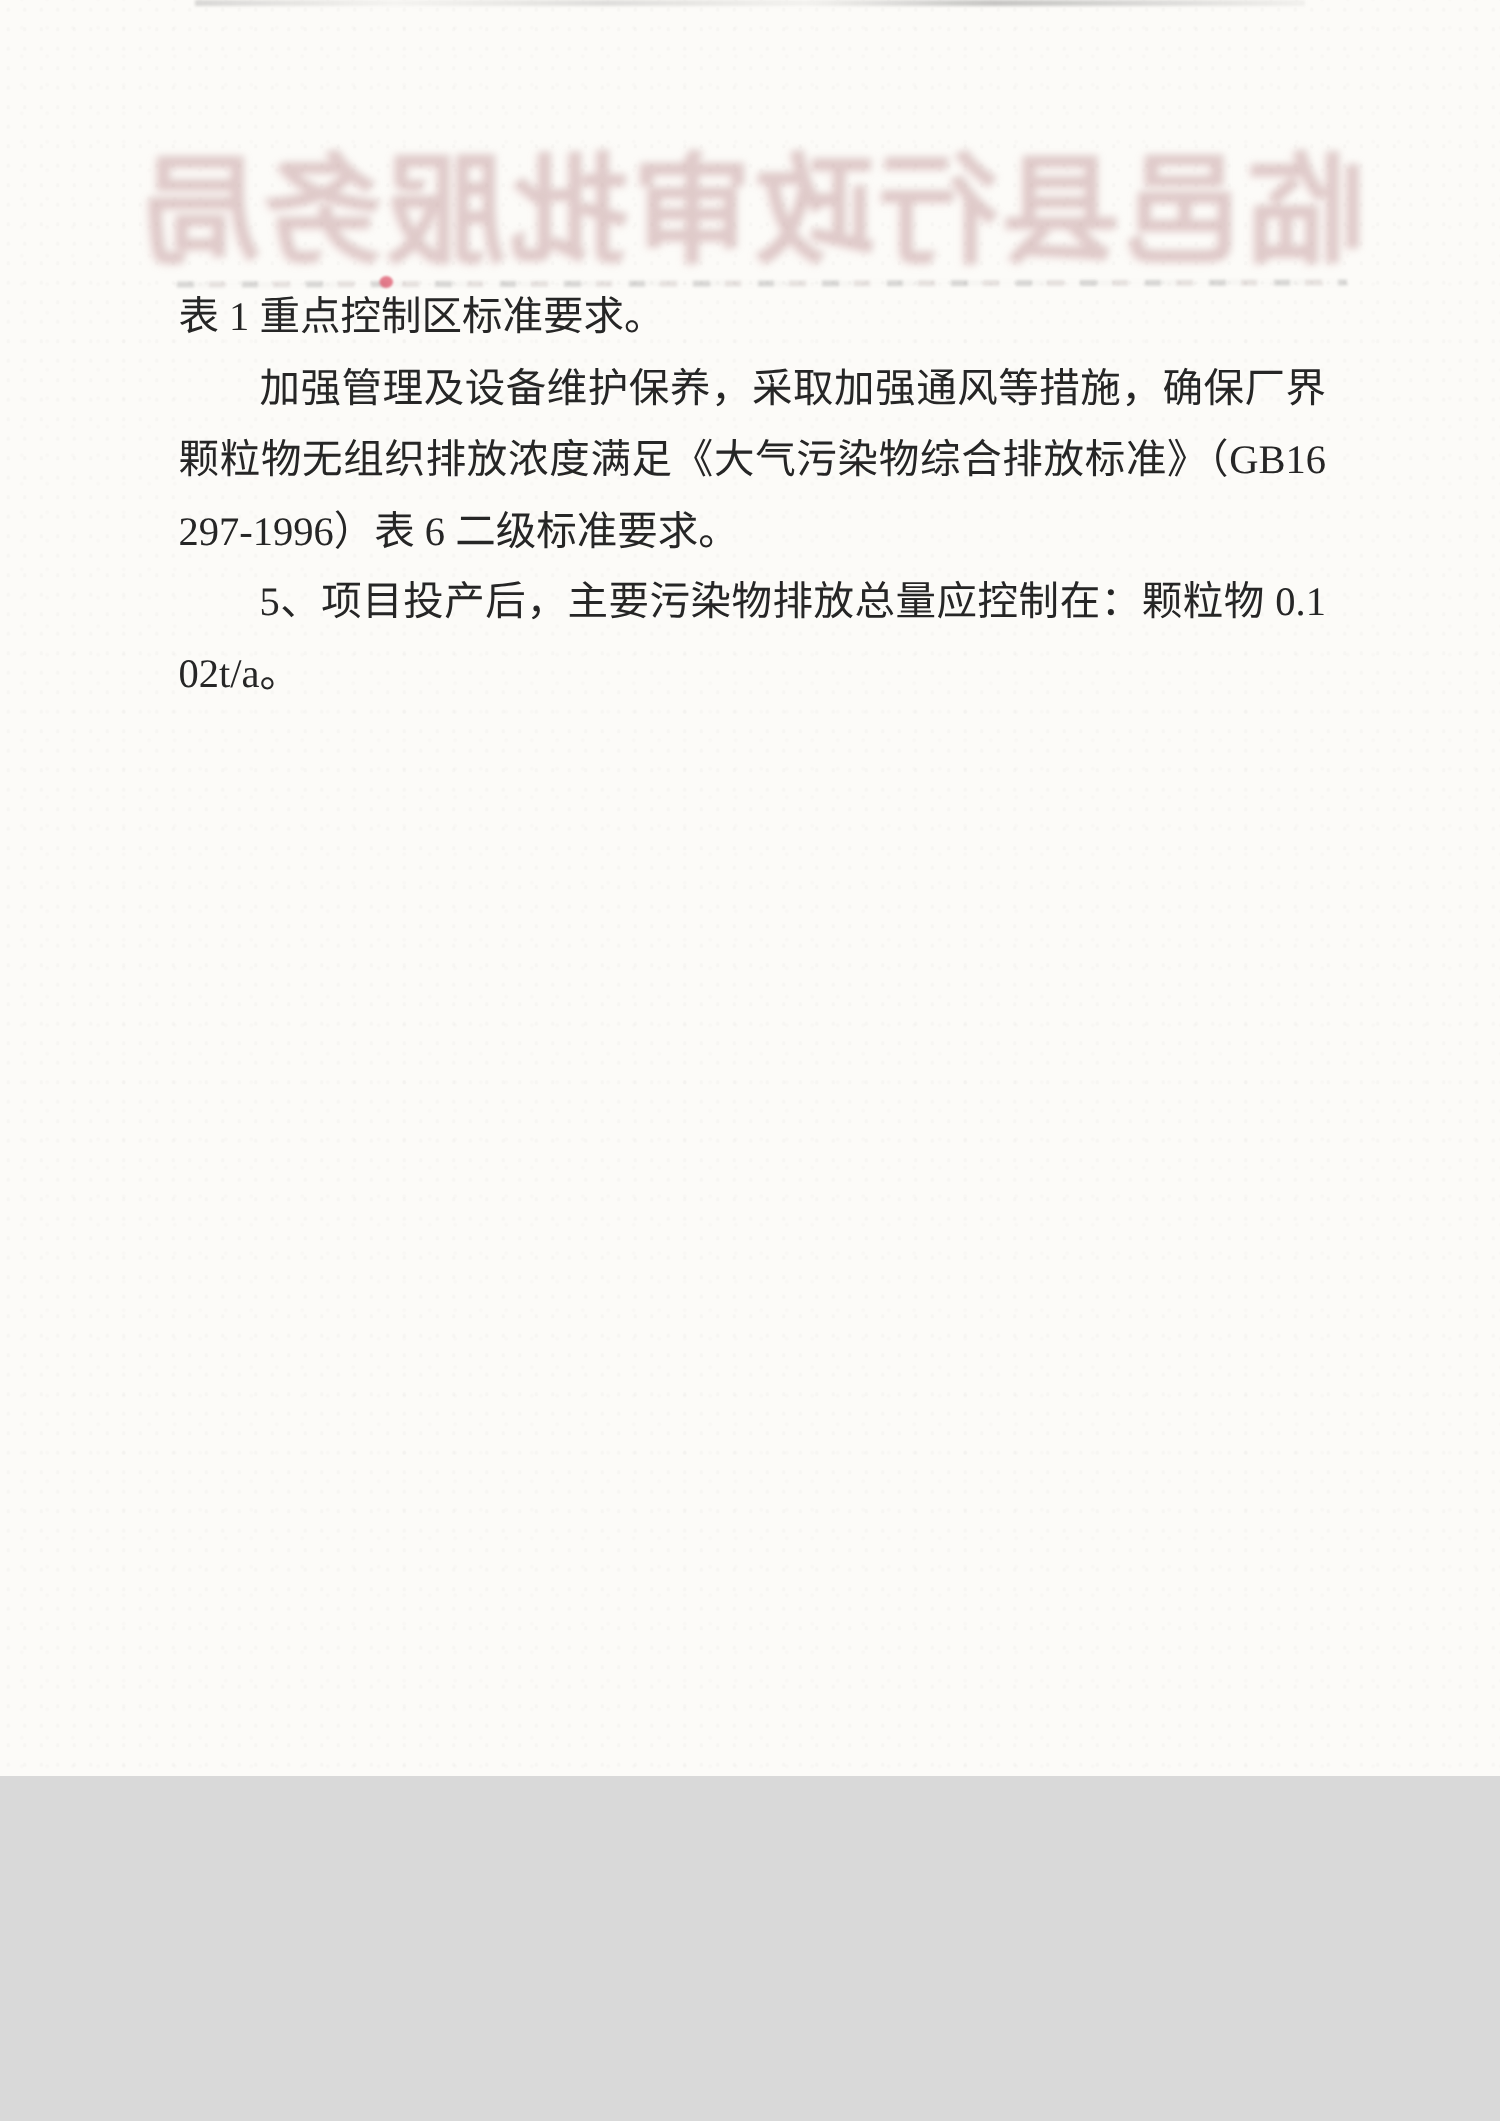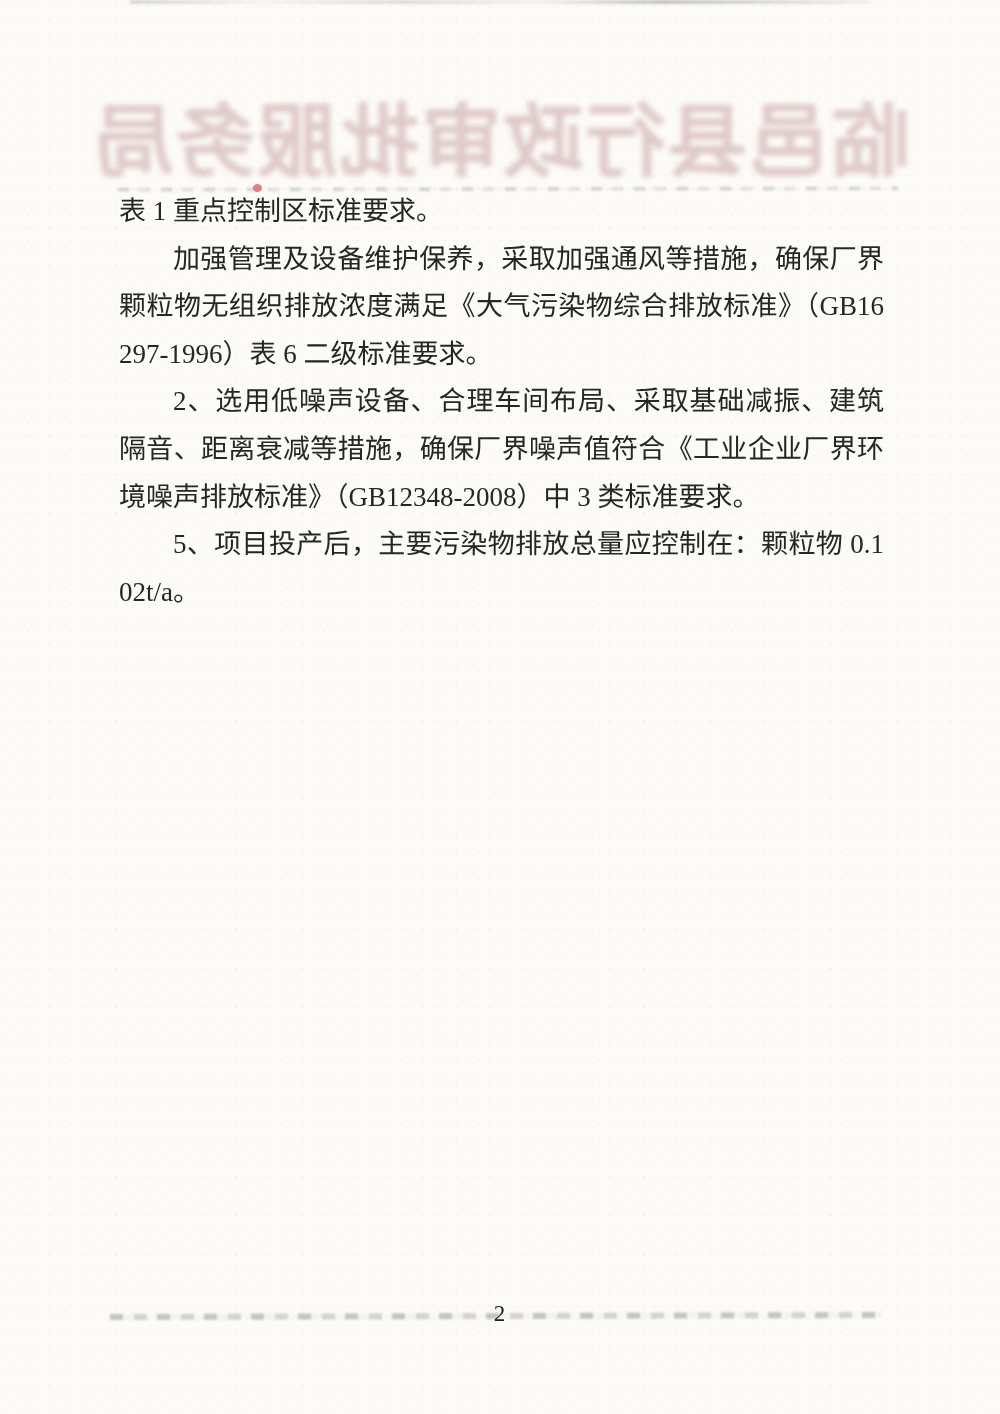--- a/index.html
+++ b/index.html
@@ -4,21 +4,21 @@
 <title>Scanned Document Page</title>
 <style>
   html, body {
     margin: 0;
     padding: 0;
     background: #d9d9d9;
   }
   .page {
     position: relative;
     width: 1000px;
-    height: 1414px;
+    height: 1184px;
     margin: 0 auto;
     background-color: #fcfbf8;
     
     background-image:
       radial-gradient(rgba(90,90,90,0.03) 1px, transparent 1.4px),
       radial-gradient(rgba(120,100,100,0.025) 1px, transparent 1.4px);
     background-size: 11px 13px, 17px 19px;
     background-position: 0 0, 6px 9px;
     overflow: hidden;
     font-family: "Liberation Serif", serif;
@@ -139,21 +139,20 @@
   <div class="top-edge-artifact"></div>
 
   <div class="bleedthrough">临邑县行政审批服务局</div>
 
   <div class="smudge smudge-top"></div>
   <div class="red-dot"></div>
 
   <div class="content">
     <p class="flush">表 1 重点控制区标准要求。</p>
     <p>加强管理及设备维护保养，采取加强通风等措施，确保厂界颗粒物无组织排放浓度满足《大气污染物综合排放标准》（GB16297-1996）表 6 二级标准要求。</p>
-    <p>2、选用低噪声设备、合理车间布局、采取基础减振、建筑隔音、距离衰减等措施，确保厂界噪声值符合《工业企业厂界环境噪声排放标准》（GB12348-2008）中 3 类标准要求。</p>
     <p>5、项目投产后，主要污染物排放总量应控制在：颗粒物 0.102t/a。</p>
   </div>
 
   <div class="smudge smudge-bottom"></div>
 
   <div class="page-number">2</div>
 
 </div>
 
 </body></html>

